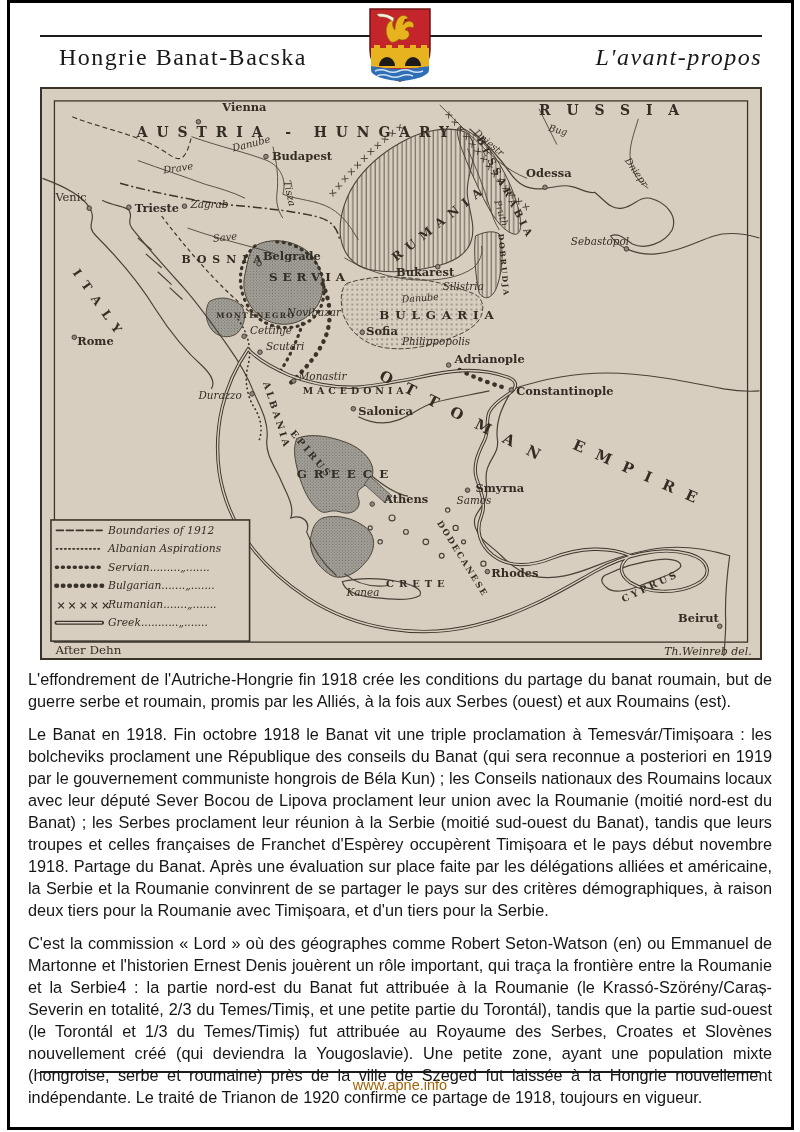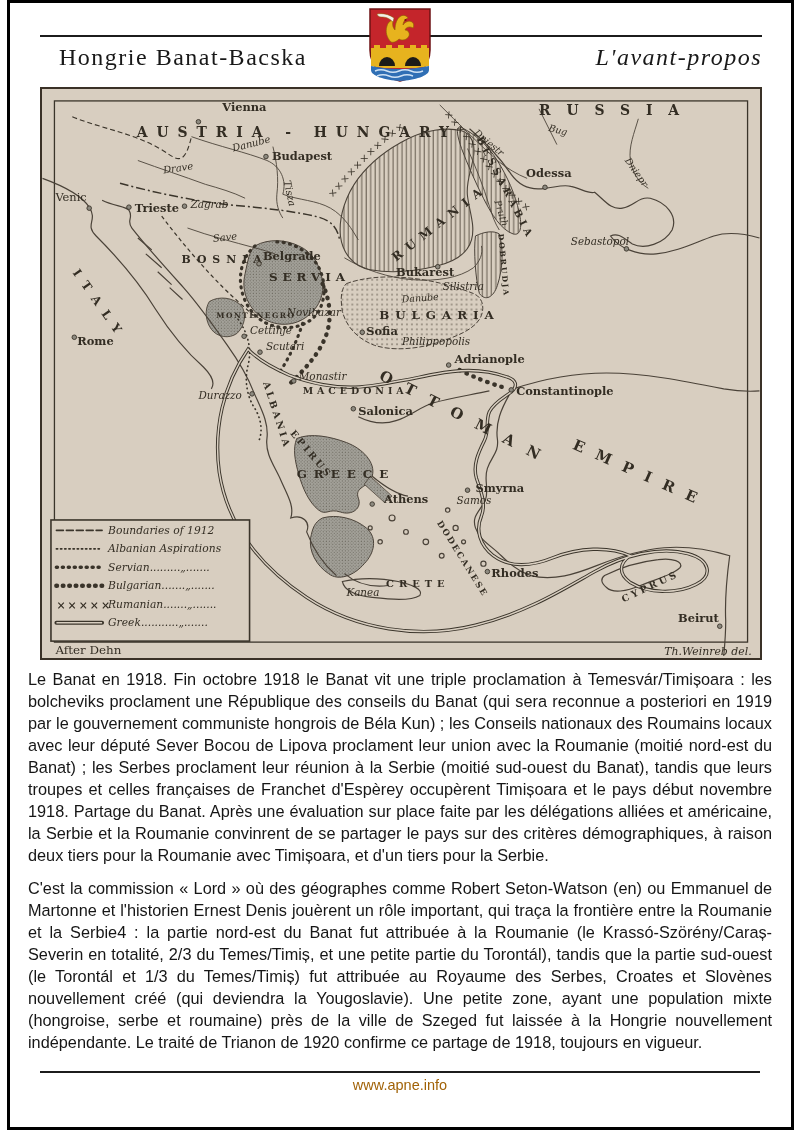--- a/index.html
+++ b/index.html
@@ -232,18 +232,19 @@
           <text x="66" y="541" font-size="10.8" font-style="italic" fill="#332d23">Greek...........„.......</text>
         </g>
     </g>
 
     <text x="13" y="569" font-size="12">After Dehn</text>
     <text x="626" y="570" font-size="11" font-style="italic">Th.Weinreb del.</text>
   </svg>
 </div>
 
 <div class="article">
+  <p>L'effondrement de l'Autriche-Hongrie fin 1918 crée les conditions du partage du banat roumain, but de guerre serbe et roumain, promis par les Alliés, à la fois aux Serbes (ouest) et aux Roumains (est).</p>
   <p>Le Banat en 1918. Fin octobre 1918 le Banat vit une triple proclamation à Temesvár/Timișoara : les bolcheviks proclament une République des conseils du Banat (qui sera reconnue a posteriori en 1919 par le gouvernement communiste hongrois de Béla Kun) ; les Conseils nationaux des Roumains locaux avec leur député Sever Bocou de Lipova proclament leur union avec la Roumanie (moitié nord-est du Banat) ; les Serbes proclament leur réunion à la Serbie (moitié sud-ouest du Banat), tandis que leurs troupes et celles françaises de Franchet d'Espèrey occupèrent Timișoara et le pays début novembre 1918. Partage du Banat. Après une évaluation sur place faite par les délégations alliées et américaine, la Serbie et la Roumanie convinrent de se partager le pays sur des critères démographiques, à raison deux tiers pour la Roumanie avec Timișoara, et d'un tiers pour la Serbie.</p>
   <p>C'est la commission « Lord » où des géographes comme Robert Seton-Watson (en) ou Emmanuel de Martonne et l'historien Ernest Denis jouèrent un rôle important, qui traça la frontière entre la Roumanie et la Serbie4 : la partie nord-est du Banat fut attribuée à la Roumanie (le Krassó-Szörény/Caraș-Severin en totalité, 2/3 du Temes/Timiș, et une petite partie du Torontál), tandis que la partie sud-ouest (le Torontál et 1/3 du Temes/Timiș) fut attribuée au Royaume des Serbes, Croates et Slovènes nouvellement créé (qui deviendra la Yougoslavie). Une petite zone, ayant une population mixte (hongroise, serbe et roumaine) près de la ville de Szeged fut laissée à la Hongrie nouvellement indépendante. Le traité de Trianon de 1920 confirme ce partage de 1918, toujours en vigueur.</p>
 </div>
 
 <div class="ftr-rule"></div>
 <div class="ftr-url">www.apne.info</div>
 
 </body></html>

